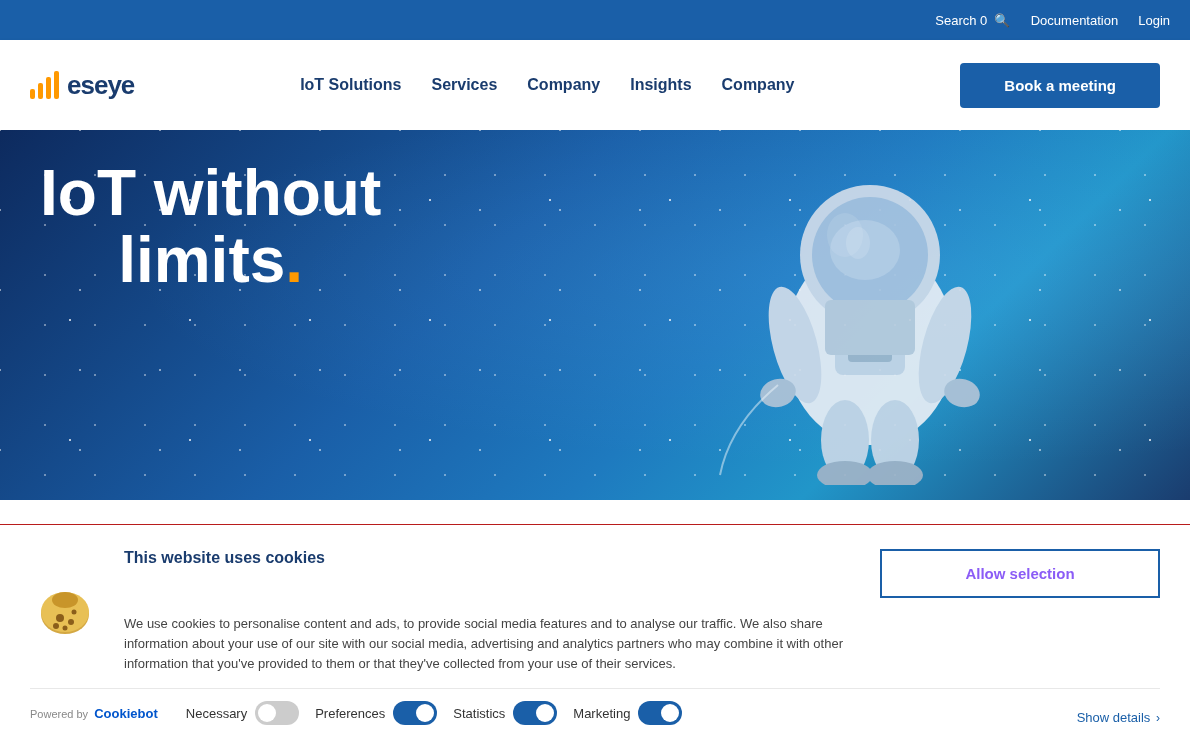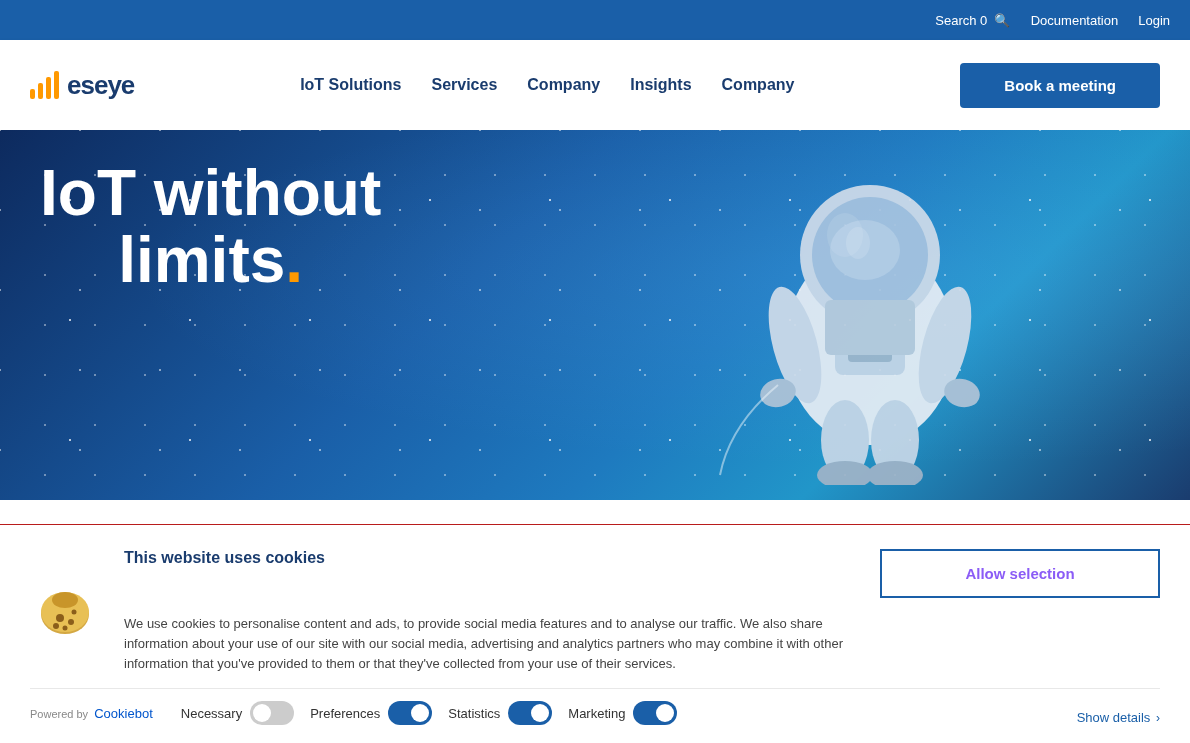--- a/index.html
+++ b/index.html
@@ -237,21 +237,21 @@
       border-top: 1px solid #e8e8e8;
       padding-top: 12px;
     }
     #powered-by {
       font-size: 11px;
       color: #888;
       white-space: nowrap;
     }
     #cookiebot-logo-text {
       font-size: 13px;
-      font-weight: 400;
+      font-weight: 700;
       color: #0055cc;
     }
     #cookie-toggles {
       display: flex;
       align-items: flex-end;
       gap: 16px;
       flex: 1;
       margin-left: 12px;
     }
     .toggle-group {

